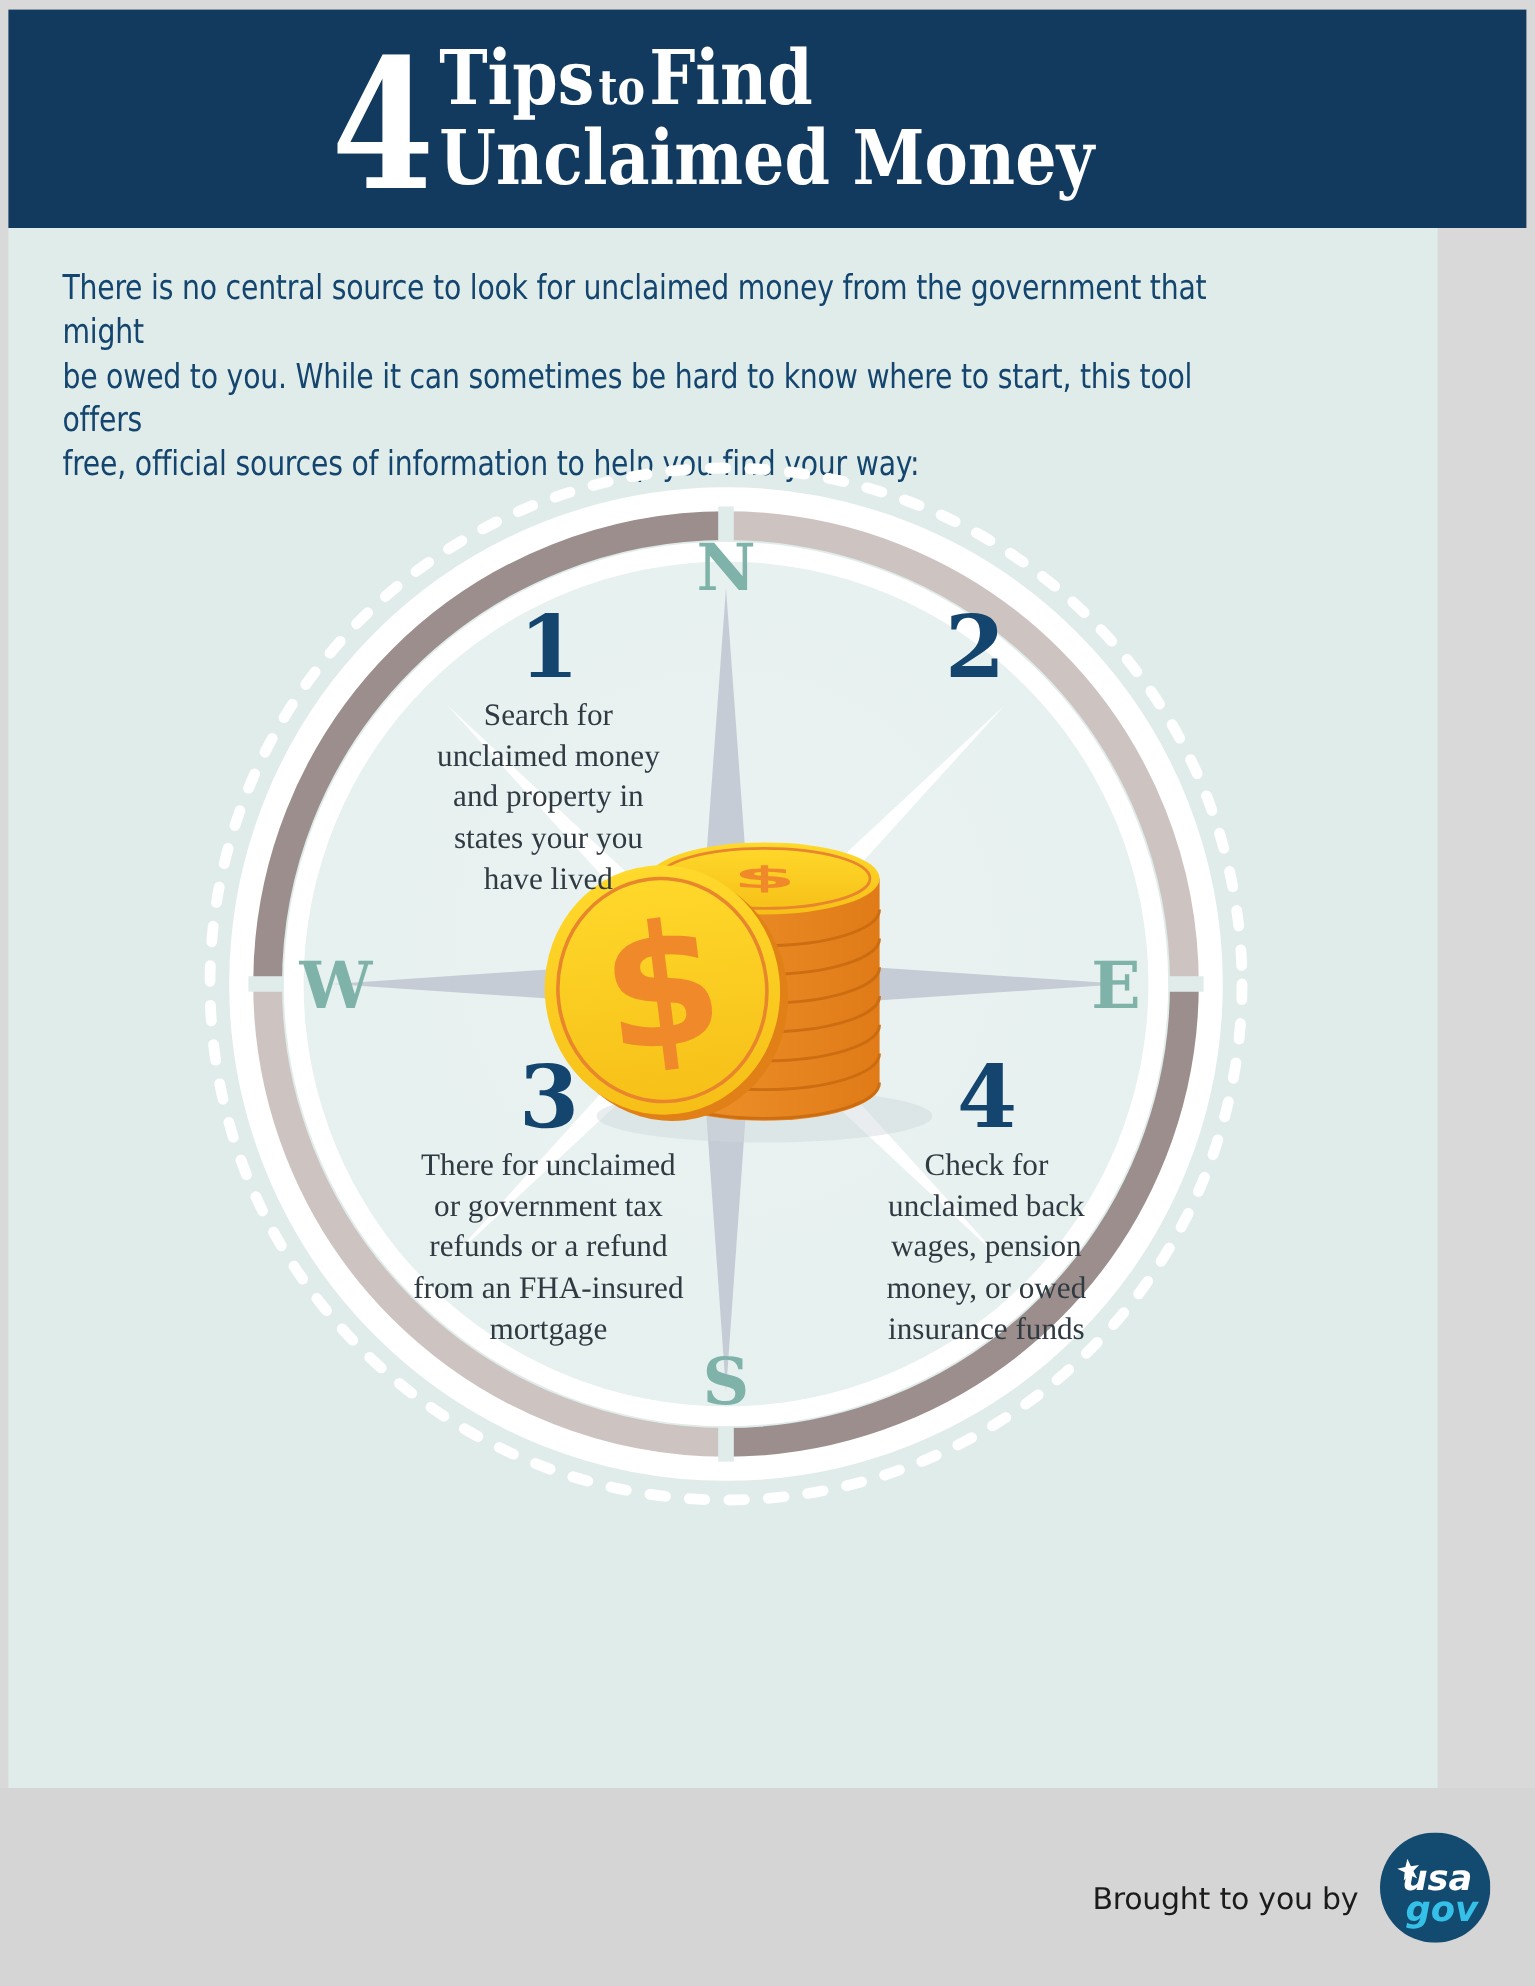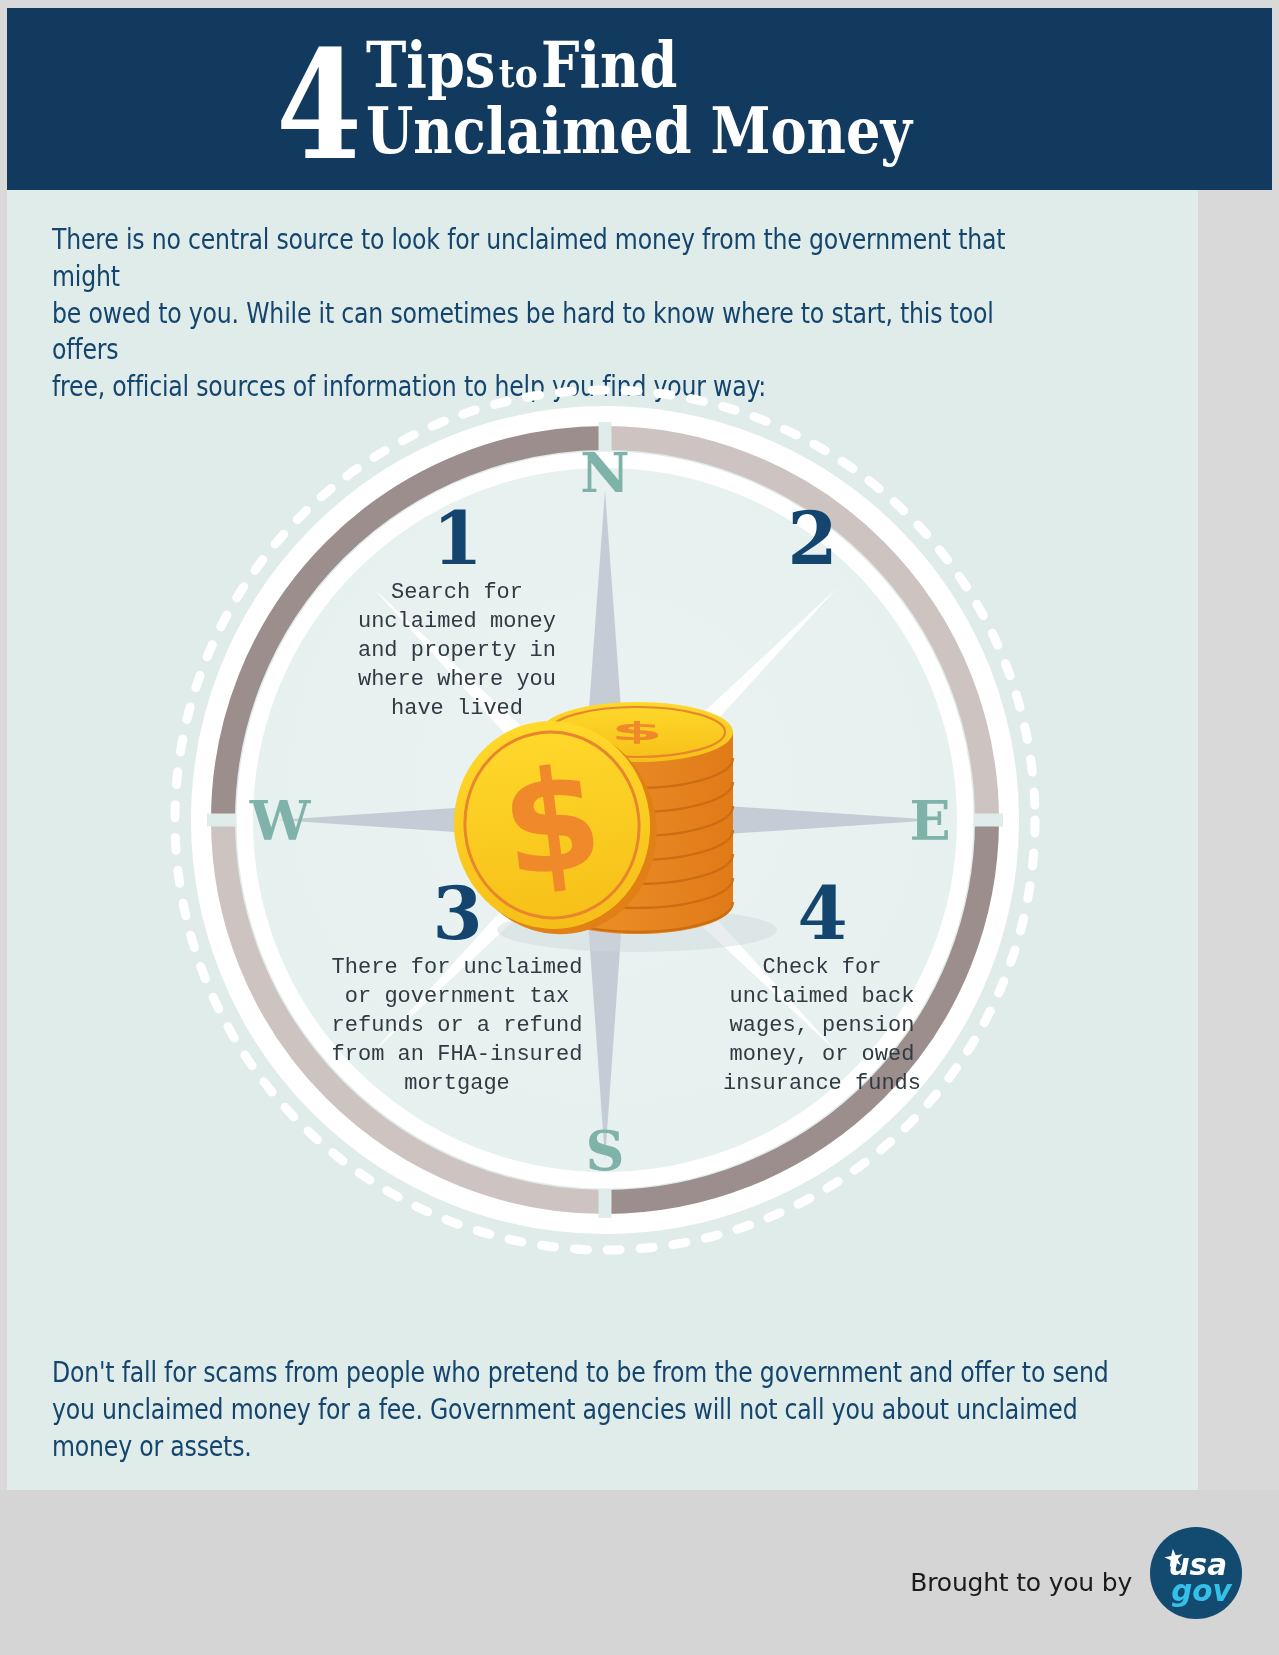--- a/index.html
+++ b/index.html
@@ -127,22 +127,22 @@
   .tip .num {
     font-family: "DejaVu Serif", serif;
     font-weight: 700;
     font-size: 72px;
     line-height: 0.95;
     color: #13456f;
     letter-spacing: -1px;
   }
   .tip .txt {
     margin-top: 6px;
-    font-family: Liberation Mono, monospace;
-    font-size: 22px;
+    font-family: Liberation Serif, serif;
+    font-size: 26px;
     line-height: 1.31;
     color: #2f3a43;
   }
   .tip-1 { left: 195px; top: 135px; }
   .tip-2 { left: 550px; top: 135px; }
   .tip-3 { left: 185px; top: 510px; width: 270px; }
   .tip-4 { left: 560px; top: 510px; }
 
   
   .footer-bar {
@@ -291,21 +291,21 @@
         <text class="dir" x="468" y="800" text-anchor="middle" font-family="DejaVu Serif, serif" font-weight="700" font-size="54" fill="#7fb3aa">S</text>
         <text class="dir" x="143" y="470" text-anchor="middle" font-family="DejaVu Serif, serif" font-weight="700" font-size="54" fill="#7fb3aa">W</text>
       </svg>
 
       <div class="tip tip-1">
         <div class="num">1</div>
         <div class="txt">
           <div>Search for</div>
           <div>unclaimed money</div>
           <div>and property in</div>
-          <div>where where you</div>
+          <div>states your you</div>
           <div>have lived</div>
         </div>
       </div>
 
       <div class="tip tip-2">
         <div class="num">2</div>
       </div>
 
       <div class="tip tip-3">
         <div class="num">3</div>
@@ -323,25 +323,20 @@
         <div class="txt">
           <div>Check for</div>
           <div>unclaimed back</div>
           <div>wages, pension</div>
           <div>money, or owed</div>
           <div>insurance funds</div>
         </div>
       </div>
     </div>
 
-    <div class="outro">
-      <span class="outro-narrow">Don't fall for scams from people who pretend to be from the government and offer to send</span>
-      <span class="outro-narrow">you unclaimed money for a fee. Government agencies will not call you about unclaimed</span>
-      <span class="outro-narrow">money or assets.</span>
-    </div>
 
   </div>
 
   <div class="footer-bar">
     <span class="brought">Brought to you by</span>
     <svg class="usagov-logo" viewBox="0 0 100 100">
       <circle cx="50" cy="50" r="50" fill="#124a70"></circle>
       <polygon points="25,24 28.4,31.6 36.5,30.3 30.8,36.3 34.6,43.5 27,39.8 21.4,45.6 22.3,37.5 15,34 23,32.3" fill="#ffffff" transform="translate(0,-2) scale(0.92) translate(2,4)"></polygon>
       <text x="52" y="52" text-anchor="middle" font-family="DejaVu Sans, sans-serif" font-style="italic" font-weight="bold" font-size="32" fill="#ffffff">usa</text>
       <text x="56" y="80" text-anchor="middle" font-family="DejaVu Sans, sans-serif" font-style="italic" font-weight="bold" font-size="32" fill="#35c0e8">gov</text>

